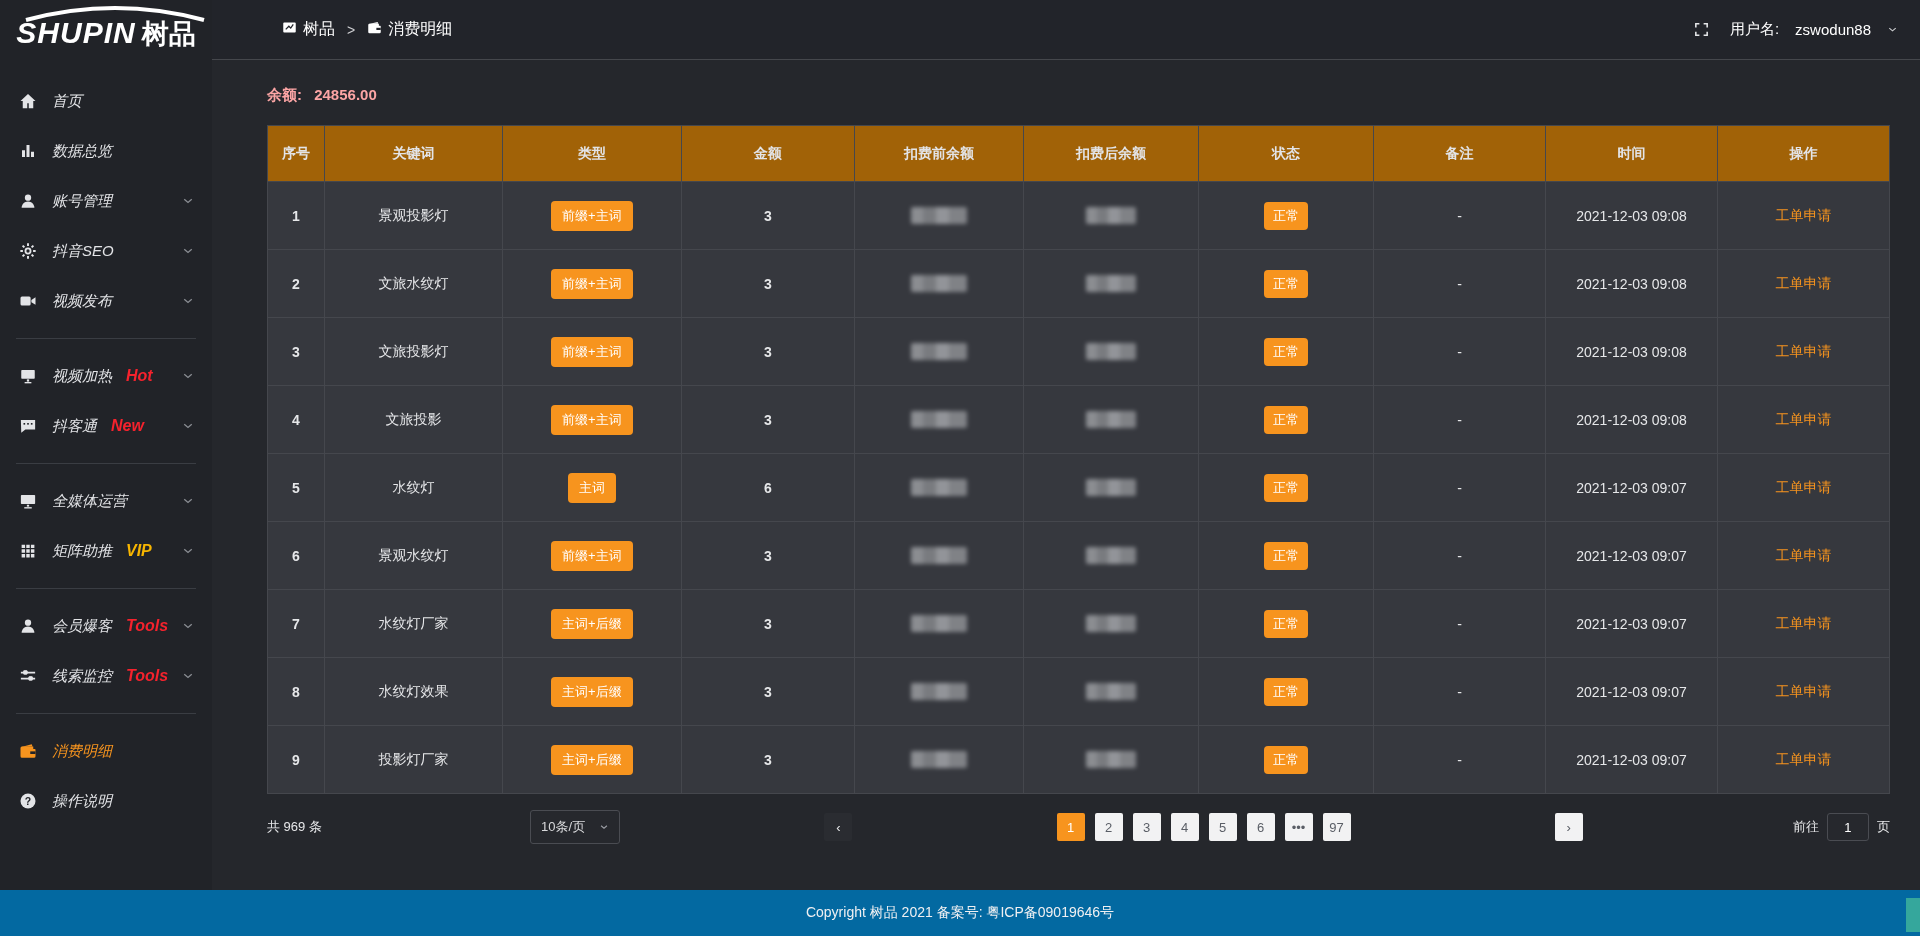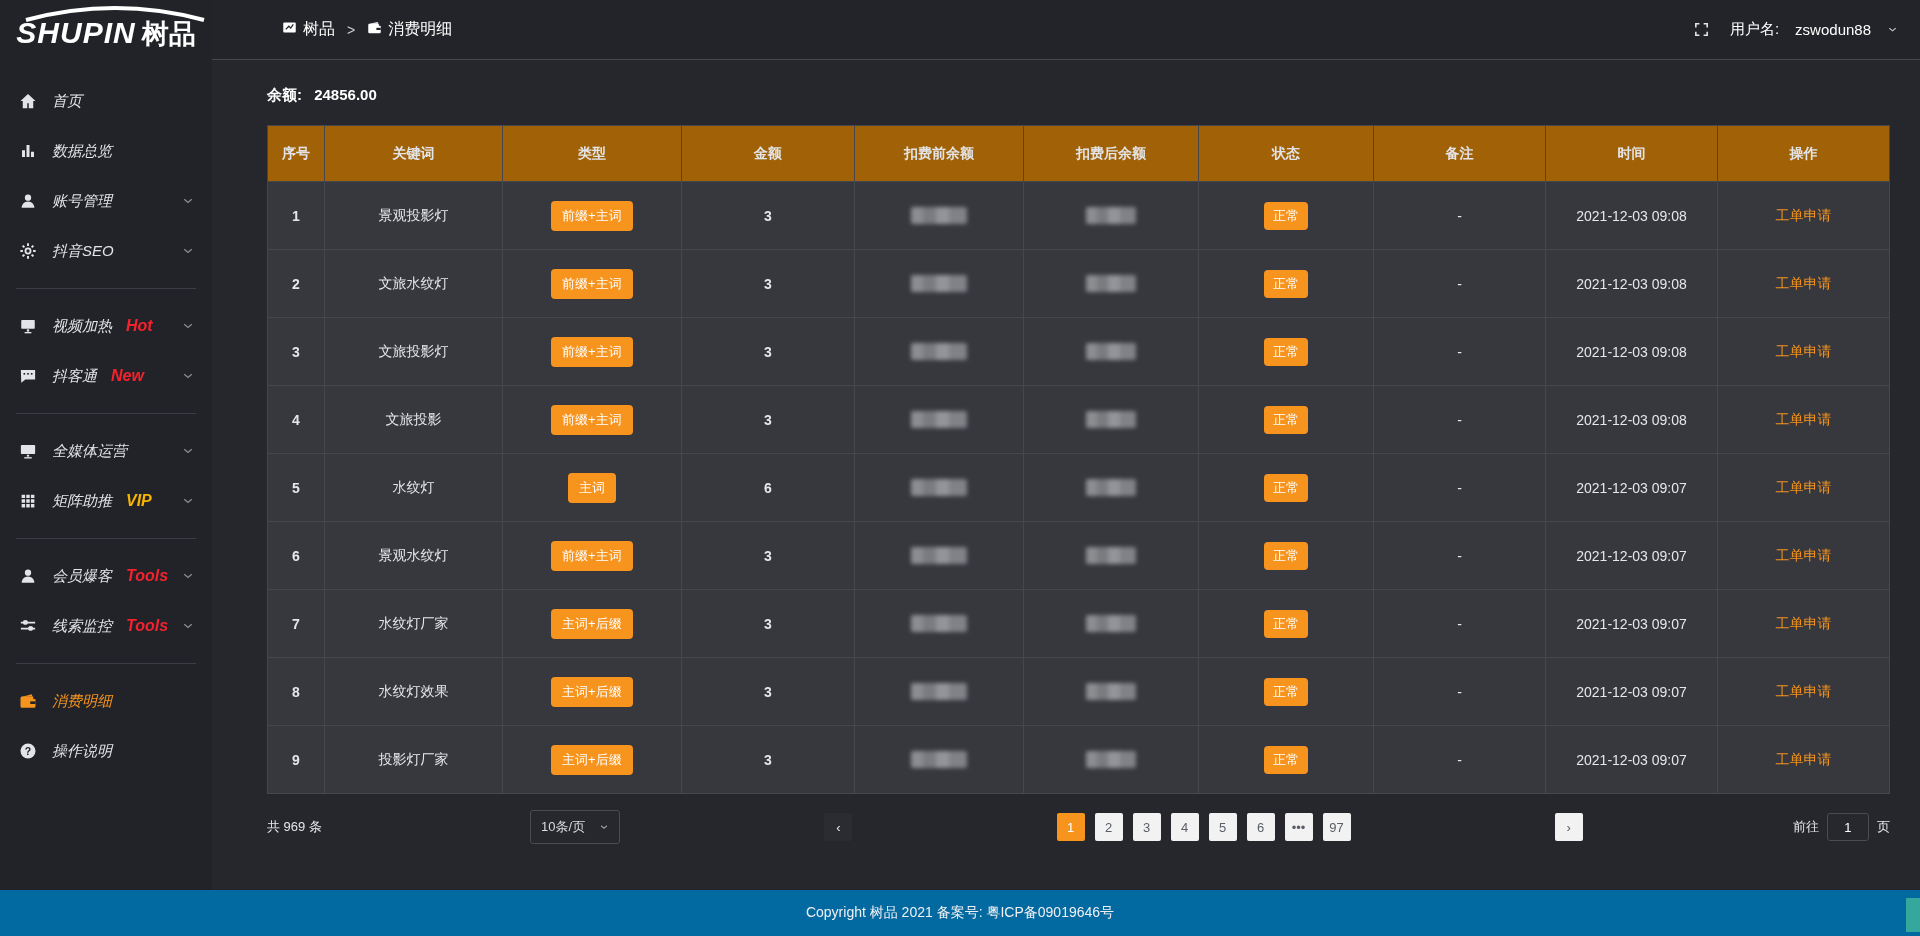--- a/index.html
+++ b/index.html
@@ -34,21 +34,21 @@
   .bc-item { display:flex; align-items:center; gap:6px; cursor:pointer; }
   .bc-item svg { width:15px; height:15px; }
   .bc-sep { color:#cfd0d3; font-size:14px; margin:0 2px; }
   .topbar-right { margin-left:auto; display:flex; align-items:center; gap:20px; }
   .fullscreen-btn { display:inline-flex; cursor:pointer; color:#e6e7e9; }
   .fullscreen-btn svg { width:17px; height:17px; }
   .user-box { display:flex; align-items:center; gap:16px; font-size:15px; color:#fff; cursor:pointer; }
   .user-box svg { width:11px; height:11px; color:#cfd0d3; }
 
   .content { flex:1; padding:0 30px 0 55px; }
-  .balance-row { margin-top:26px; font-size:15px; font-weight:bold; color:#ffffff; }
+  .balance-row { margin-top:26px; font-size:15px; font-weight:bold; color:#fca5a5; }
   .balance-row .bal-val { margin-left:8px; }
 
   
   table.detail { width:100%; margin-top:20px; border-collapse:collapse; table-layout:fixed; }
   .detail th { background:#a16207; height:56px; font-size:14px; font-weight:600; color:#e3e4e7;
     border:1px solid #45474d; text-align:center; }
   .detail td { background:#36383e; height:68px; font-size:14px; color:#e6e7e9;
     border:1px solid #45474d; text-align:center; }
   .t-idx { font-weight:bold; }
   .t-kw { font-size:15px; }
@@ -145,20 +145,35 @@
             </svg>
           </span>
     <span class="sb-label">抖音SEO</span>
 
     <span class="sb-chevron">
             <svg viewBox="0 0 24 24">
               <path d="M4.5 8.5 12 15l7.5-6.5" fill="none" stroke="currentColor" stroke-width="2.6"></path>
             </svg>
           </span>
   </div>
+        <div class="sb-item">
+    <span class="sb-icon">
+            <svg viewBox="0 0 24 24" fill="currentColor">
+              <rect x="2" y="6" width="13.5" height="12" rx="2"></rect>
+              <path d="M16.5 10.5 22 7v10l-5.5-3.5z"></path>
+            </svg>
+          </span>
+    <span class="sb-label">视频发布</span>
+
+    <span class="sb-chevron">
+            <svg viewBox="0 0 24 24">
+              <path d="M4.5 8.5 12 15l7.5-6.5" fill="none" stroke="currentColor" stroke-width="2.6"></path>
+            </svg>
+          </span>
+  </div>
         <div class="sb-divider"></div>
         <div class="sb-item">
     <span class="sb-icon">
             <svg viewBox="0 0 24 24" fill="currentColor">
               <rect x="3" y="4" width="18" height="11.5" rx="1"></rect>
               <rect x="10.5" y="16.5" width="3" height="3"></rect>
               <rect x="7.5" y="20" width="9" height="1.8"></rect>
             </svg>
           </span>
     <span class="sb-label">视频加热</span>

